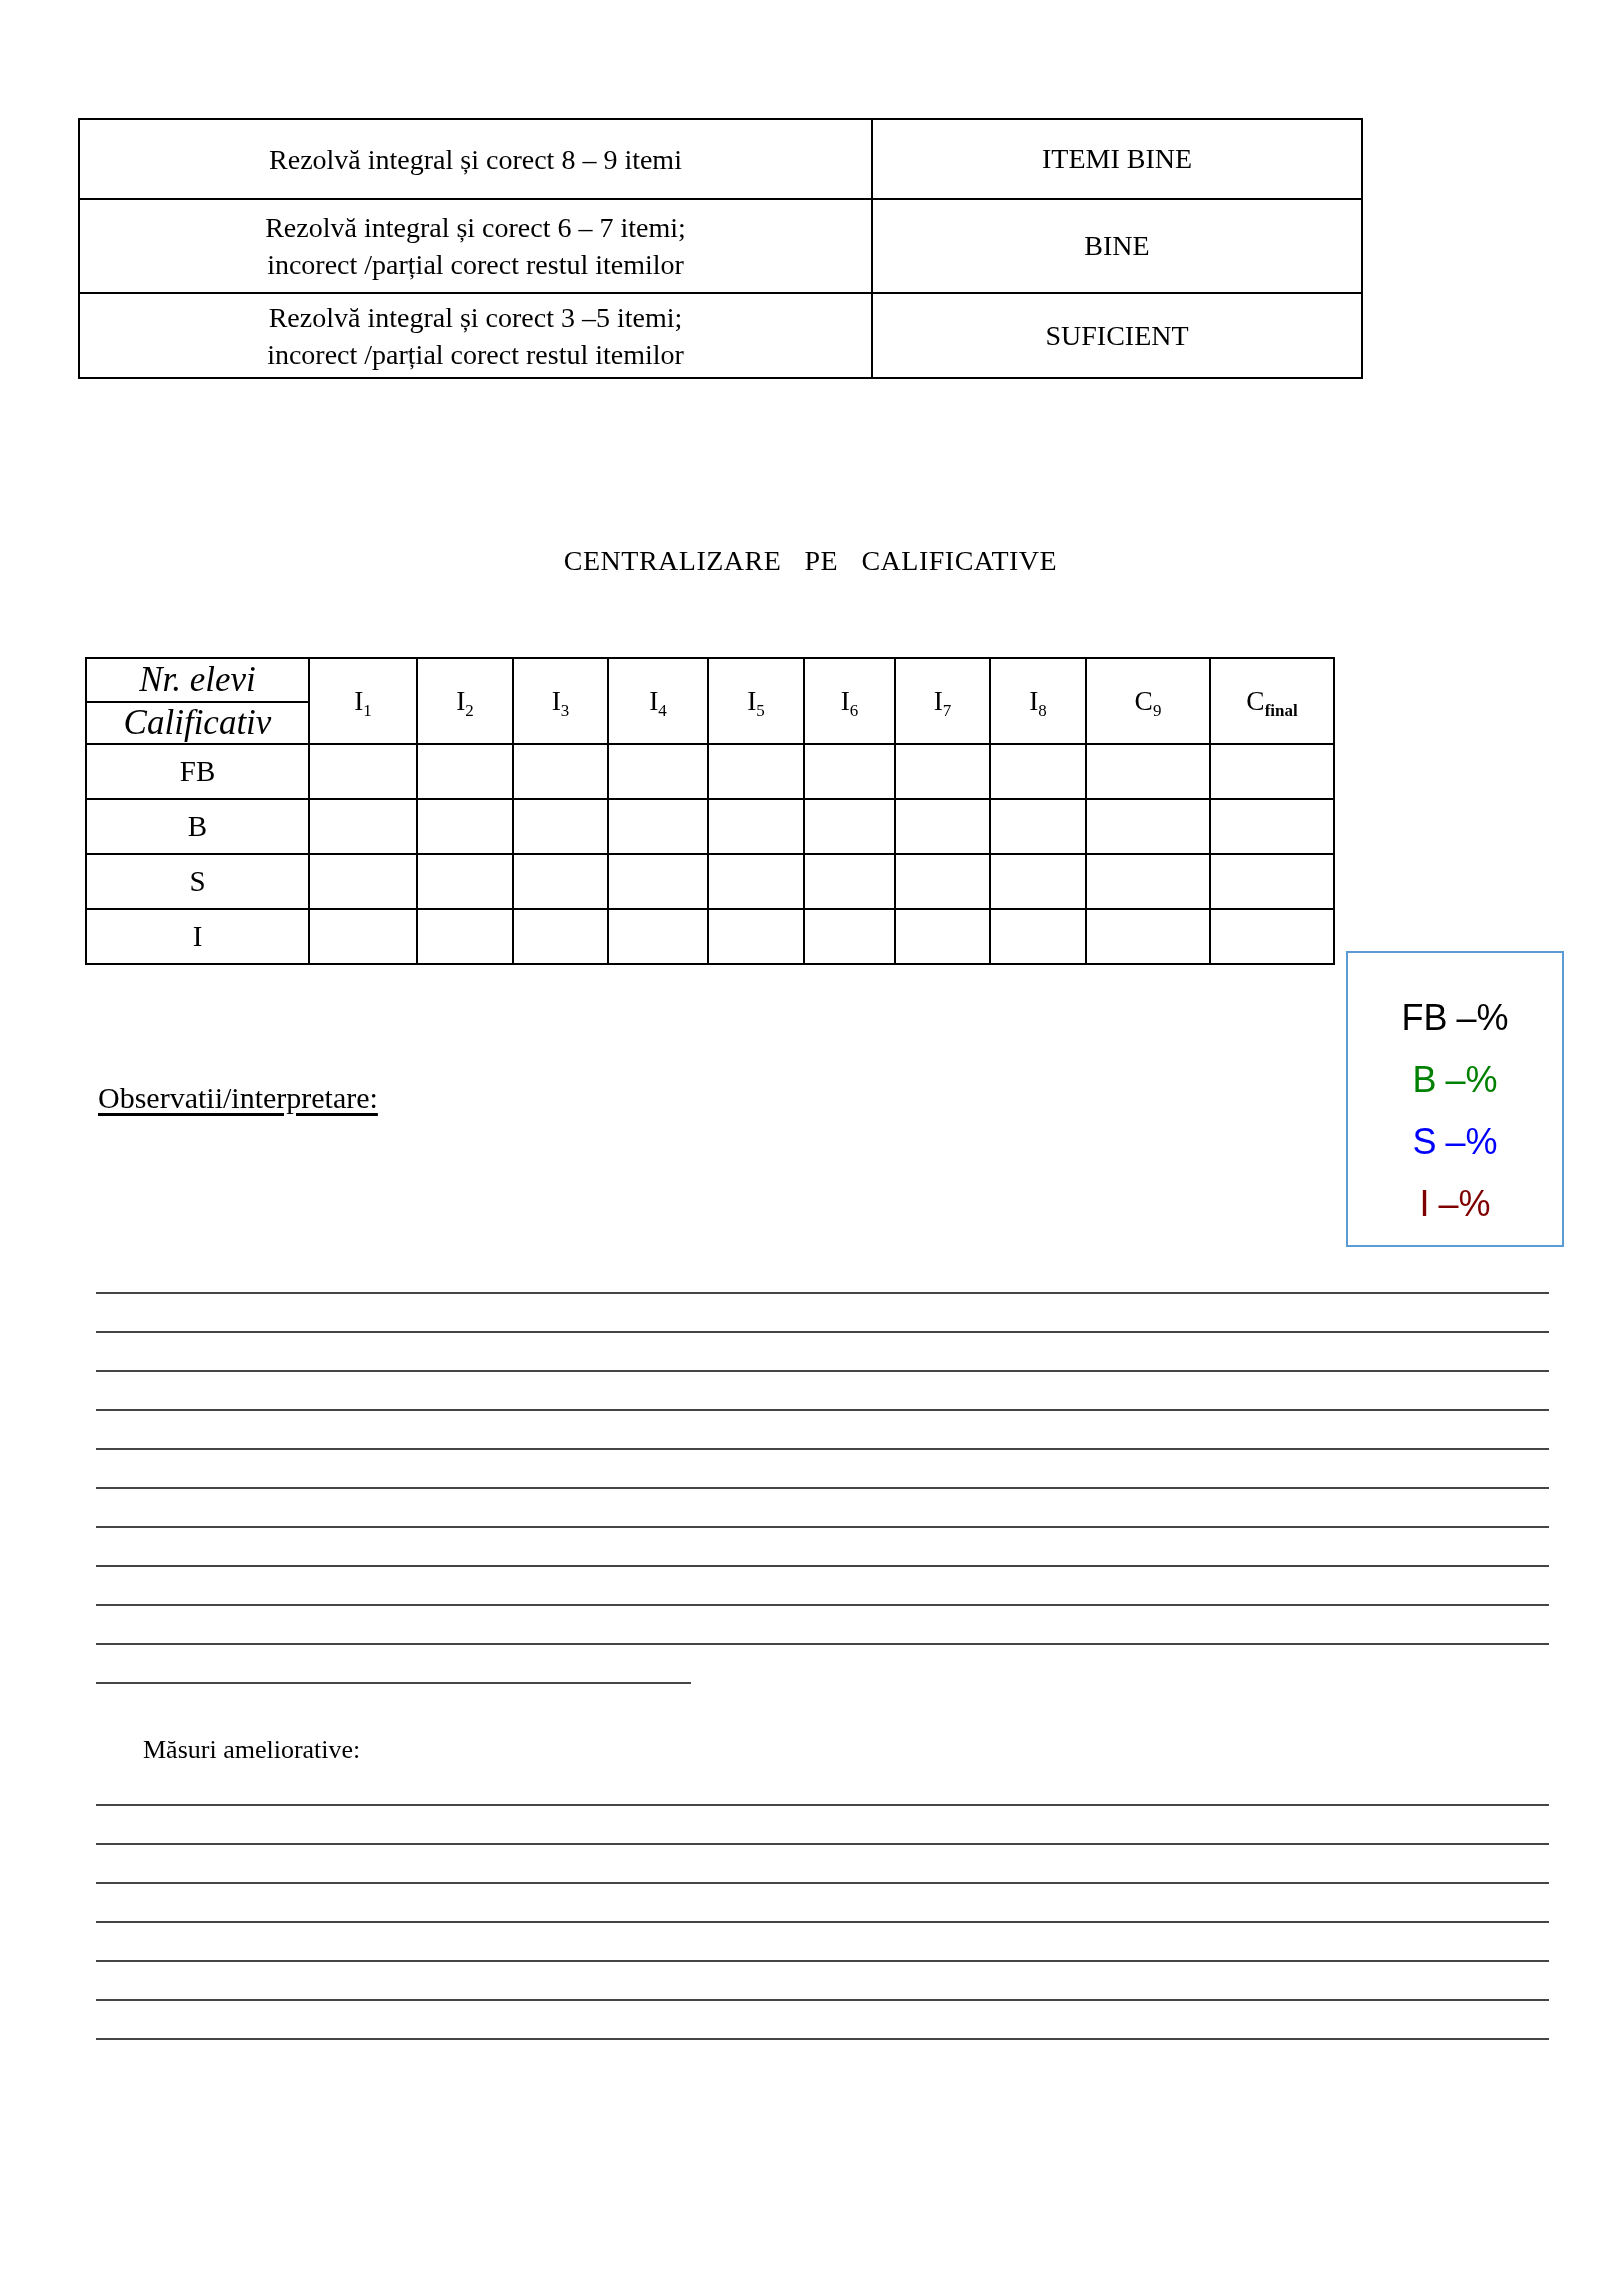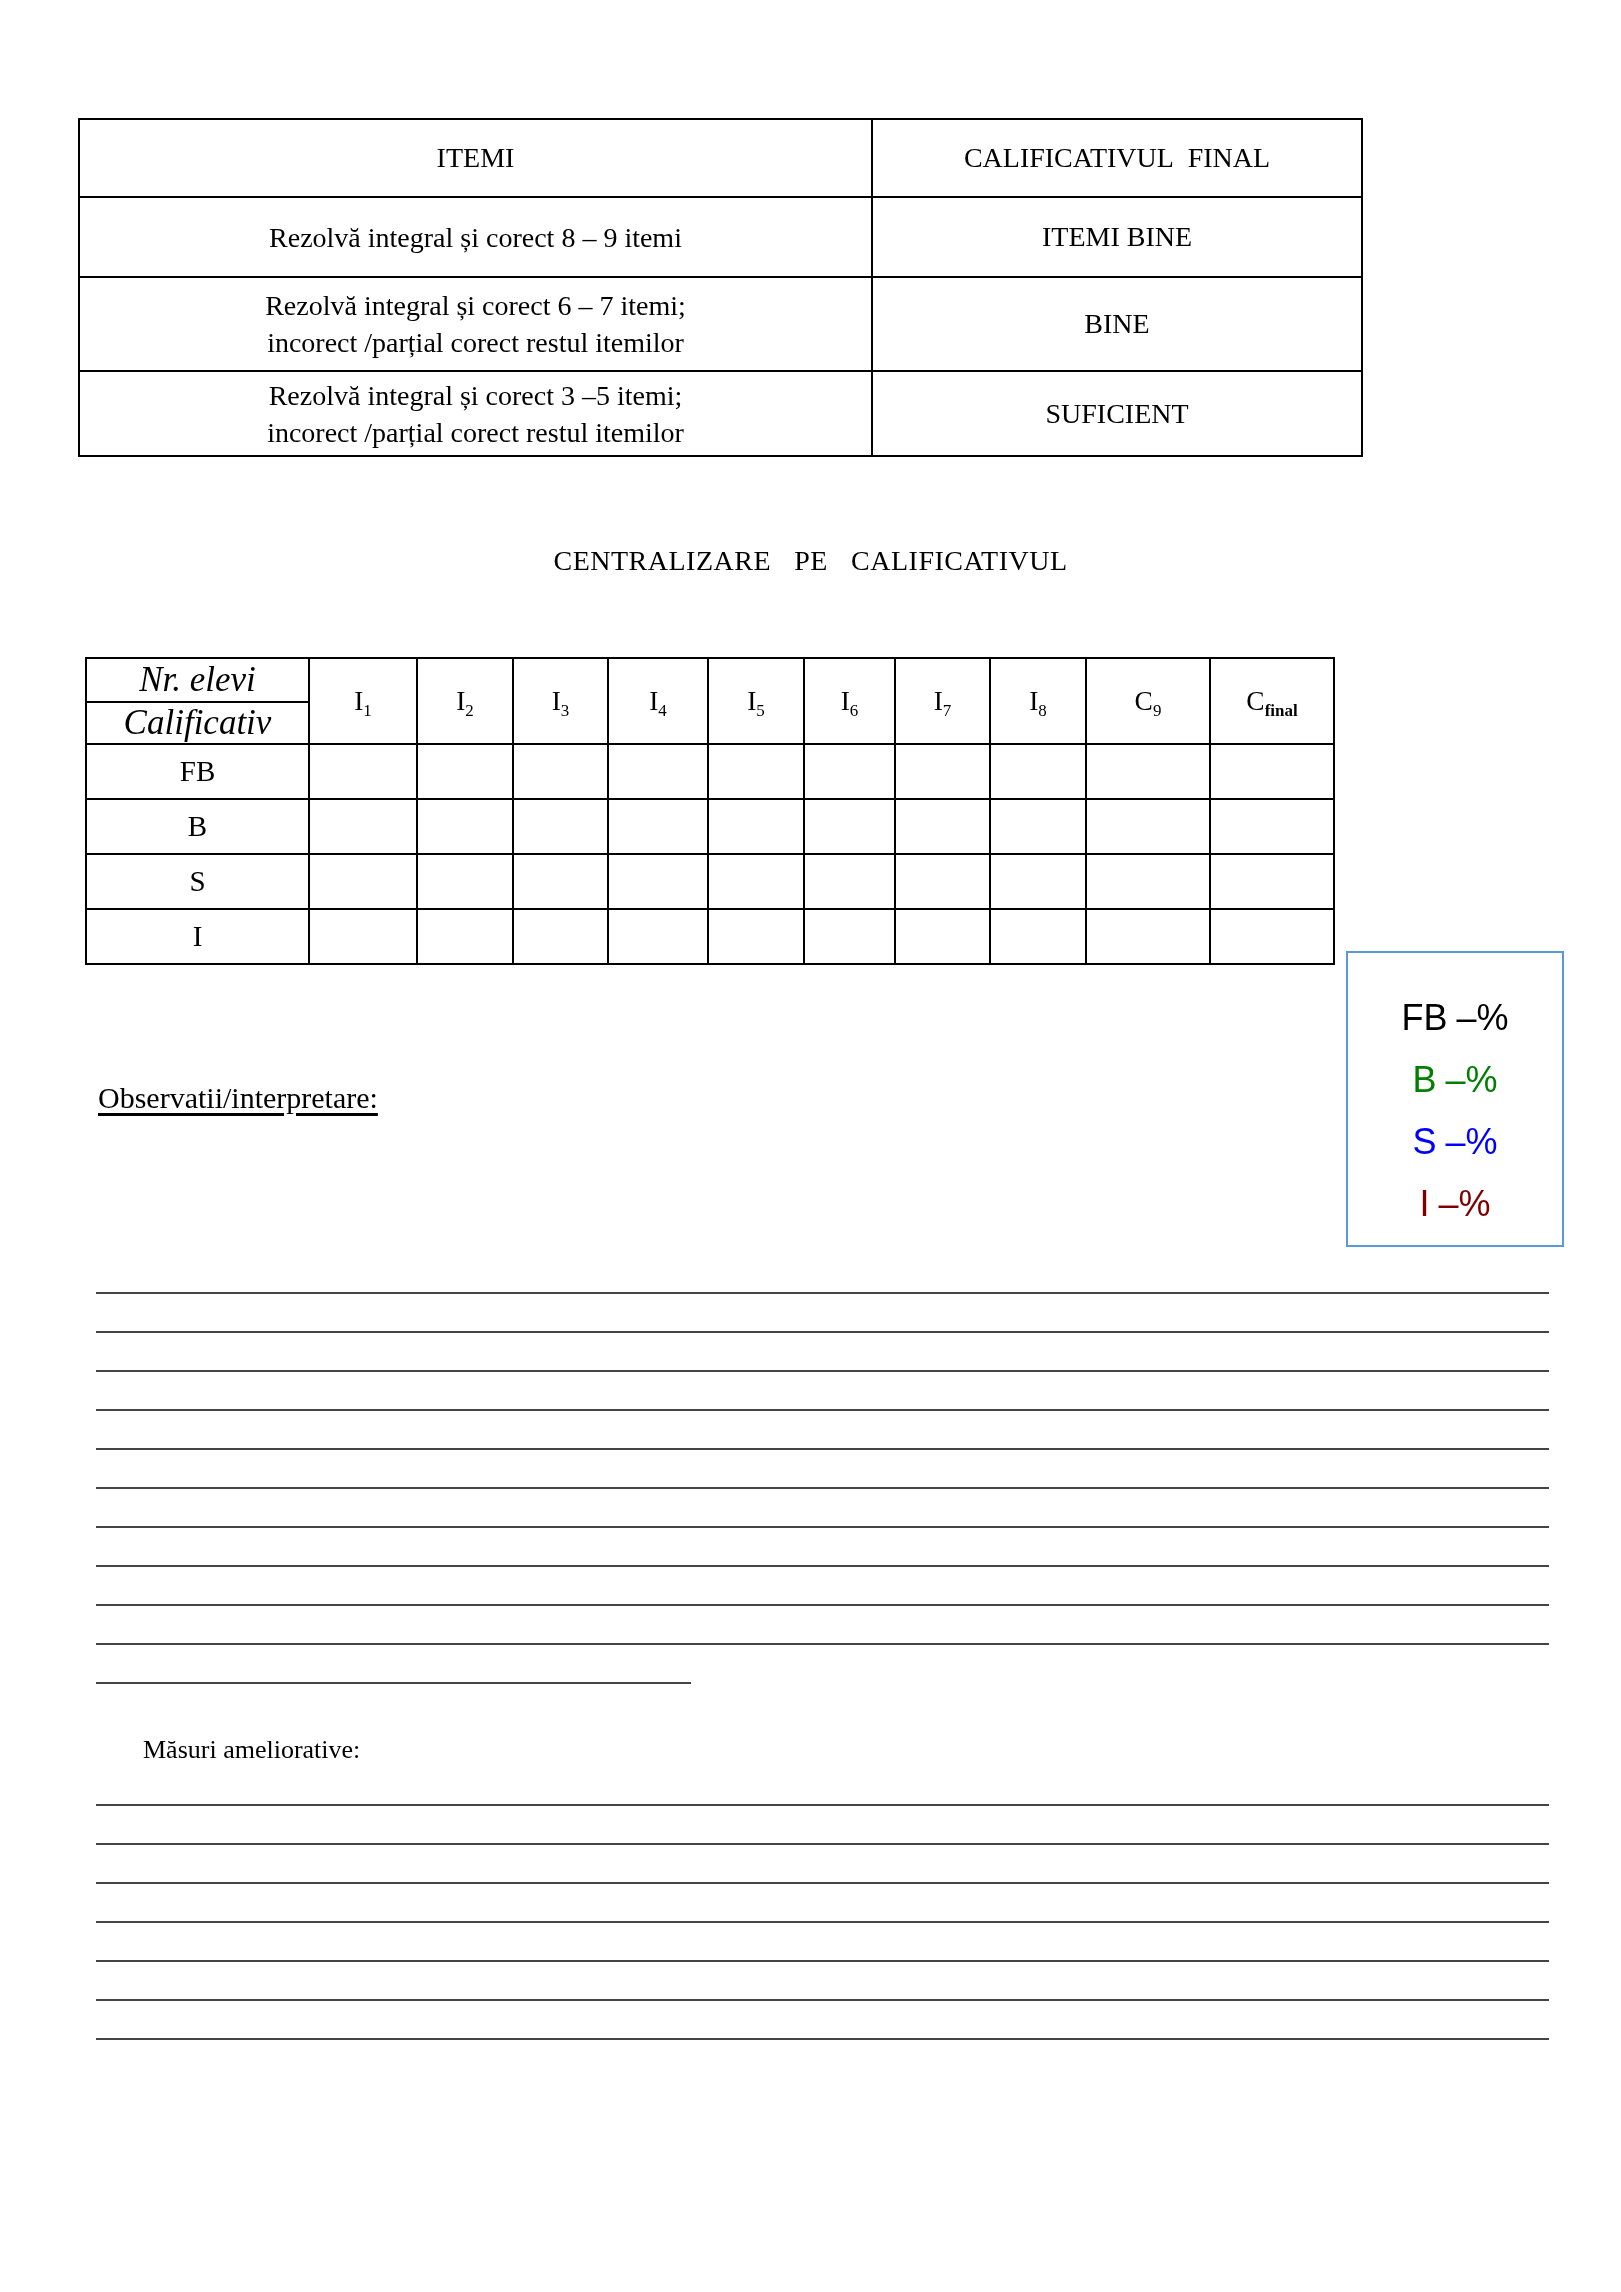--- a/index.html
+++ b/index.html
@@ -103,24 +103,20 @@
 <body>
 
 <div class="page">
 
   <table class="rubric">
     <colgroup>
         <col style="width:793px">
         <col style="width:490px">
       </colgroup>
     <tbody>
-        <tr class="rt-head">
-      <th>ITEMI</th>
-      <th class="grade-col">CALIFICATIVUL FINAL</th>
-    </tr>
     <tr class="rt-r1">
       <td>
         <div class="crit-line">Rezolvă integral și corect 8 – 9 itemi</div>
       </td>
       <td>ITEMI BINE</td>
     </tr>
     <tr class="rt-r2">
       <td>
         <div class="crit-line">Rezolvă integral și corect 6 – 7 itemi;</div>
         <div class="crit-line">incorect /parțial corect restul itemilor</div>
@@ -130,21 +126,21 @@
     <tr class="rt-r3">
       <td>
         <div class="crit-line">Rezolvă integral și corect 3 –5 itemi;</div>
         <div class="crit-line">incorect /parțial corect restul itemilor</div>
       </td>
       <td>SUFICIENT</td>
     </tr>
   </tbody>
     </table>
 
-  <div class="section-title">CENTRALIZARE PE CALIFICATIVUL</div>
+  <div class="section-title">CENTRALIZARE PE CALIFICATIVE</div>
 
   <table class="central">
     <colgroup>
       <col style="width:223px">
         <col style="width:108px">
         <col style="width:96px">
         <col style="width:95px">
       <col style="width:100px">
         <col style="width:96px">
         <col style="width:91px">

